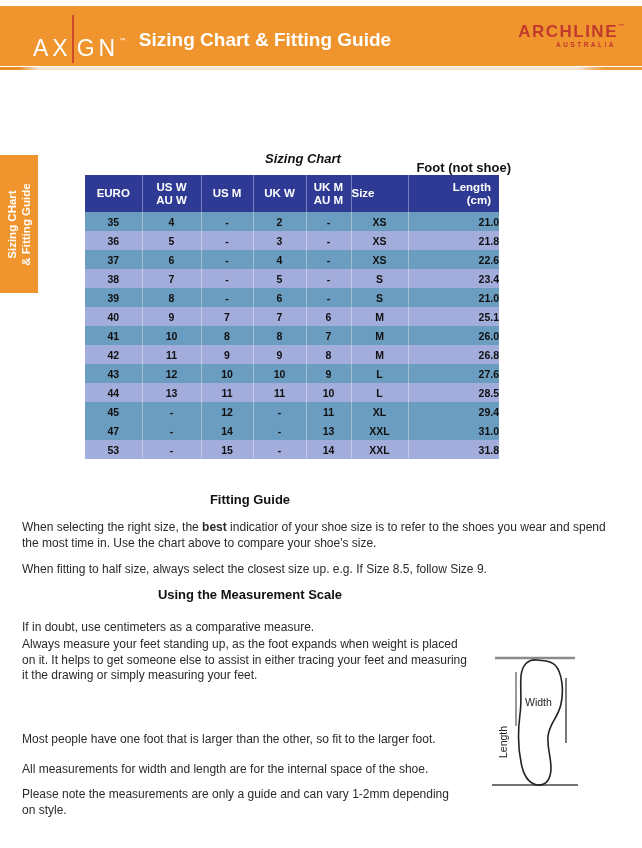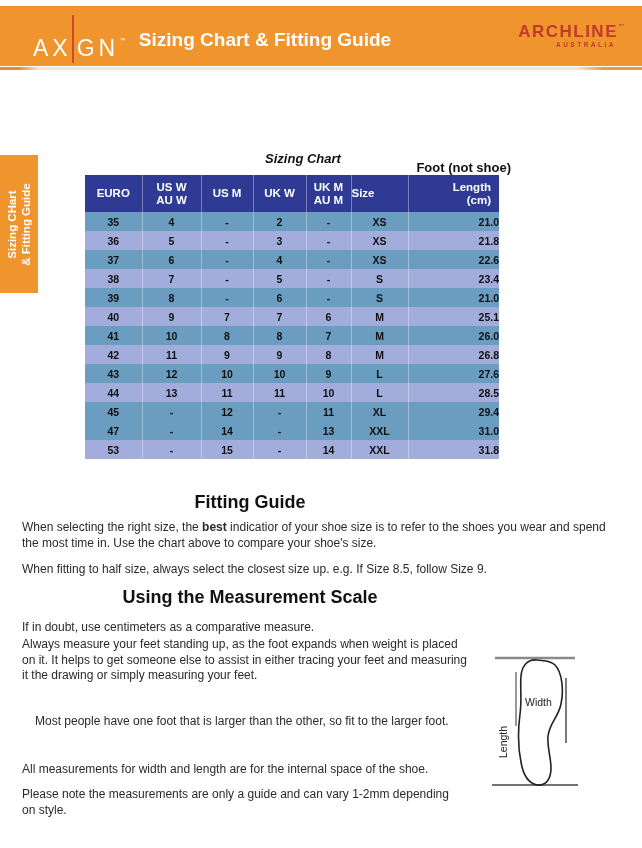--- a/index.html
+++ b/index.html
@@ -37,21 +37,21 @@
   .sizing-table th.th-size { text-align:left; }
   .sizing-table th.th-len { text-align:right; padding-right:8px; }
   .sizing-table td { font-size:10.5px; font-weight:bold; text-align:center; height:19px; color:#101010;
     border-right:1px solid rgba(255,255,255,0.35); }
   .sizing-table td:last-child { border-right:none; }
   .sizing-table td.col-len { text-align:right; }
   .row-a td { background:#6B9DC0; }
   .row-b td { background:#A3ADDC; }
 
   
-  .section-heading { position:absolute; left:0; width:500px; text-align:center; font-size:18px; font-weight:bold; color:#111; }
+  .section-heading { position:absolute; left:0; width:500px; text-align:center; font-size:13px; font-weight:bold; color:#111; }
   .body-text { position:absolute; left:22px; font-size:12px; color:#2a2a2a; line-height:15.5px; white-space:pre-line; }
 
   
   .foot-diagram { position:absolute; left:492px; top:648px; width:88px; height:145px; }
 </style>
 </head>
 <body>
 
 <div class="page">
 
@@ -245,21 +245,21 @@
   <div class="section-heading" style="top:492px;">Fitting Guide</div>
   <div class="body-text" style="top:520px; width:606px;"><span>When selecting the right size, the </span><b>best</b><span> indicatior of your shoe size is to refer to the shoes you wear and spend
 the most time in. Use the chart above to compare your shoe's size.</span></div>
   <div class="body-text" style="top:562px; width:606px;">When fitting to half size, always select the closest size up. e.g. If Size 8.5, follow Size 9.</div>
 
   <div class="section-heading" style="top:587px;">Using the Measurement Scale</div>
   <div class="body-text" style="top:620px; width:470px;">If in doubt, use centimeters as a comparative measure.</div>
   <div class="body-text" style="top:637px; width:470px;">Always measure your feet standing up, as the foot expands when weight is placed
 on it. It helps to get someone else to assist in either tracing your feet and measuring
 it the drawing or simply measuring your feet.</div>
-  <div class="body-text" style="top:714px; width:470px;margin-left:13px;">Most people have one foot that is larger than the other, so fit to the larger foot.</div>
+  <div class="body-text" style="top:732px; width:470px;">Most people have one foot that is larger than the other, so fit to the larger foot.</div>
   <div class="body-text" style="top:762px; width:470px;">All measurements for width and length are for the internal space of the shoe.</div>
   <div class="body-text" style="top:787px; width:470px;">Please note the measurements are only a guide and can vary 1-2mm depending
 on style.</div>
 
   <div class="foot-diagram">
     <svg width="88" height="145" viewBox="0 0 88 145">
       <line x1="3" y1="10" x2="83" y2="10" stroke="#8a8a8a" stroke-width="2.5"></line>
       <line x1="0" y1="137" x2="86" y2="137" stroke="#444444" stroke-width="1.4"></line>
       <path d="M 45 12
            C 36 11, 30 17, 29 28

